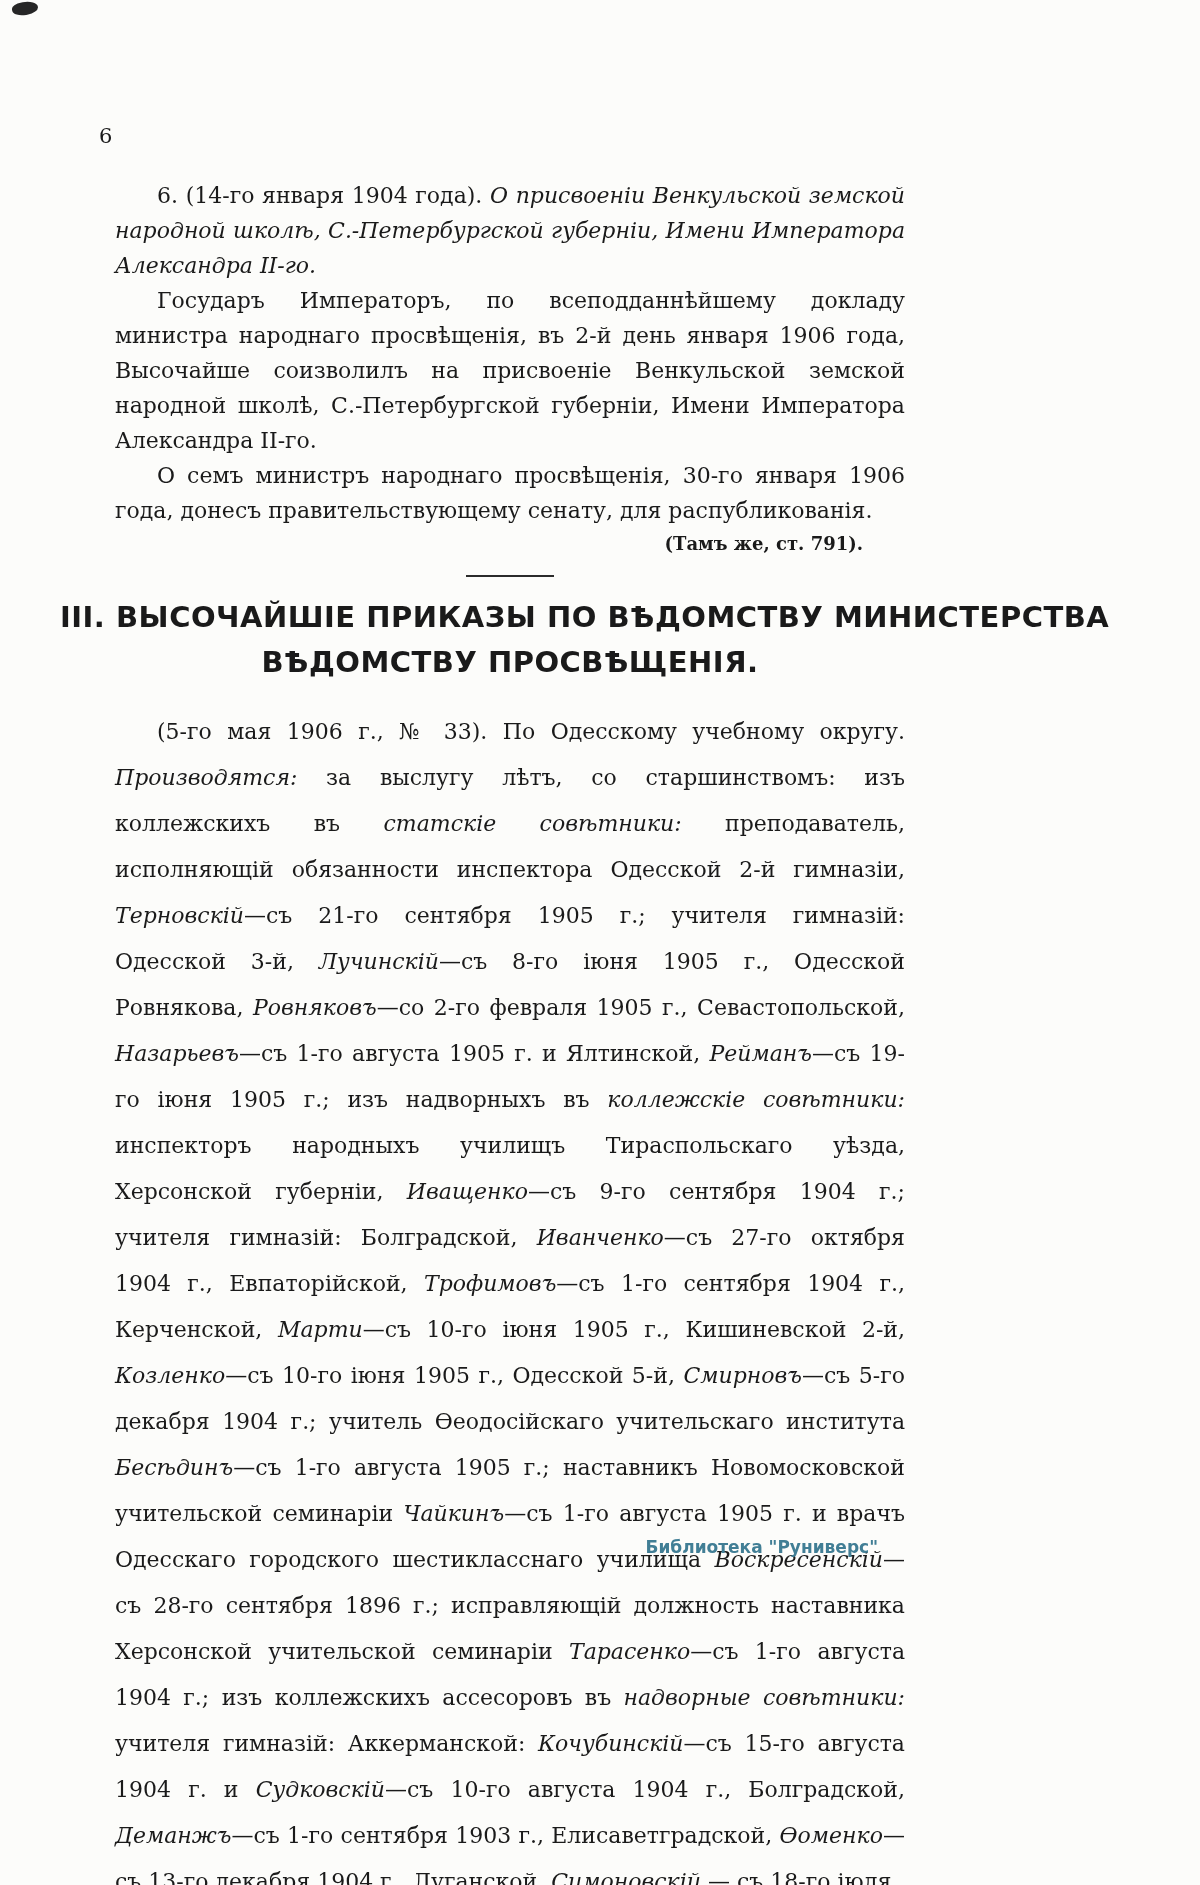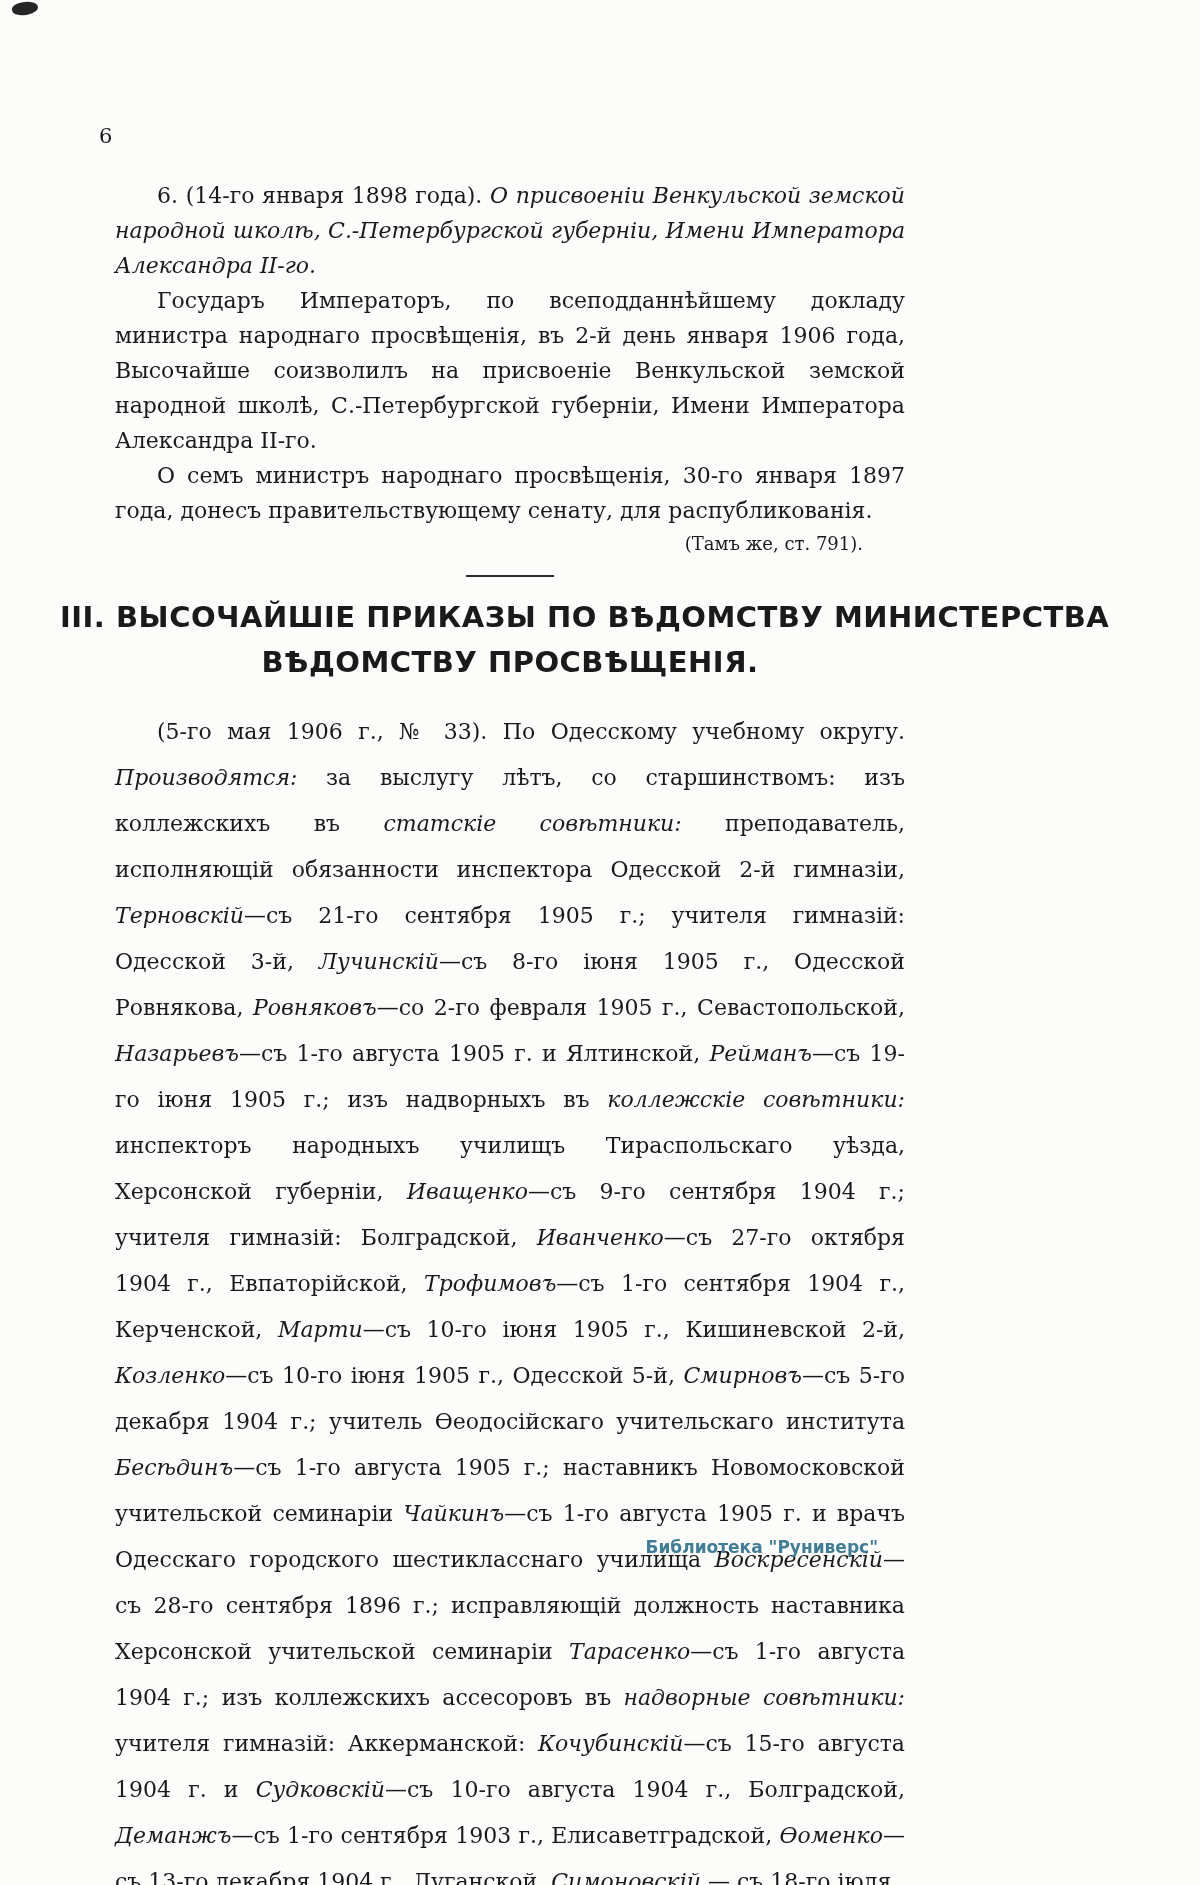--- a/index.html
+++ b/index.html
@@ -53,20 +53,21 @@
   }
   .column p { margin: 0; text-indent: 42px; }
   .italic { font-style: italic; }
   .source-line {
     text-align: right;
     text-indent: 0 !important;
     font-size: 18px;
     line-height: 26px;
     padding-right: 42px;
     margin-top: 3px !important;
+    font-weight: bold;
   }
   .divider {
     width: 88px; height: 0;
     border-top: 2px solid #2b2b2b;
     margin: 18px auto 18px;
   }
   .section-heading {
     margin: 0 -55px 24px;
     text-align: center;
     font-family: "DejaVu Sans", "Liberation Sans", sans-serif;
@@ -93,25 +94,25 @@
 <div class="page">
 
   <div class="speck"></div>
 
   <header class="running-head">
     <span class="pagenum">6</span>
   </header>
 
   <main class="column">
 
-    <p><span>6. (14-го января 1898 года). </span><span class="italic">О присвоеніи Венкульской земской народной школѣ, С.-Петербургской губерніи, Имени Императора Александра II-го.</span></p>
+    <p><span>6. (14-го января 1904 года). </span><span class="italic">О присвоеніи Венкульской земской народной школѣ, С.-Петербургской губерніи, Имени Императора Александра II-го.</span></p>
 
     <p><span>Государъ Императоръ, по всеподданнѣйшему докладу министра народнаго просвѣщенія, въ 2-й день января 1906 года, Высочайше соизволилъ на присвоеніе Венкульской земской народной школѣ, С.-Петербургской губерніи, Имени Императора Александра II-го.</span></p>
 
-    <p><span>О семъ министръ народнаго просвѣщенія, 30-го января 1897 года, донесъ правительствующему сенату, для распубликованія.</span></p>
+    <p><span>О семъ министръ народнаго просвѣщенія, 30-го января 1906 года, донесъ правительствующему сенату, для распубликованія.</span></p>
 
     <p class="source-line">(Тамъ же, ст. 791).</p>
 
     <div class="divider"></div>
 
     <h2 class="section-heading">
       <span class="hline">III. ВЫСОЧАЙШІЕ ПРИКАЗЫ ПО ВѢДОМСТВУ МИНИСТЕРСТВА</span>
       <span class="hline">ВѢДОМСТВУ ПРОСВѢЩЕНІЯ.</span>
     </h2>
 

